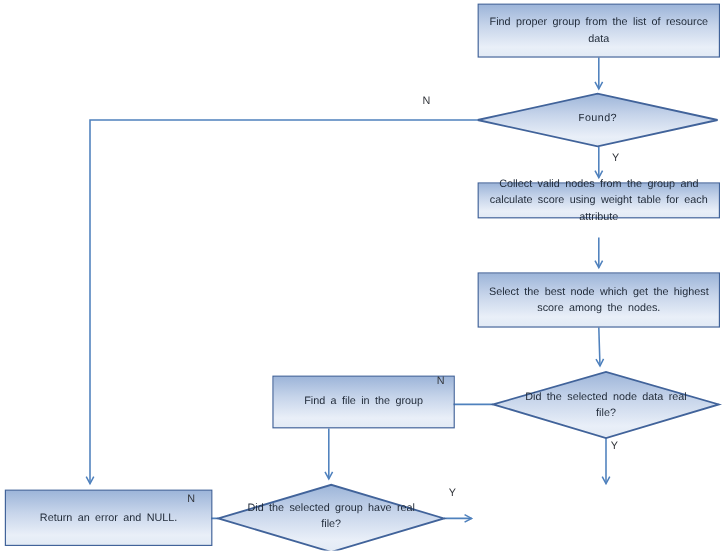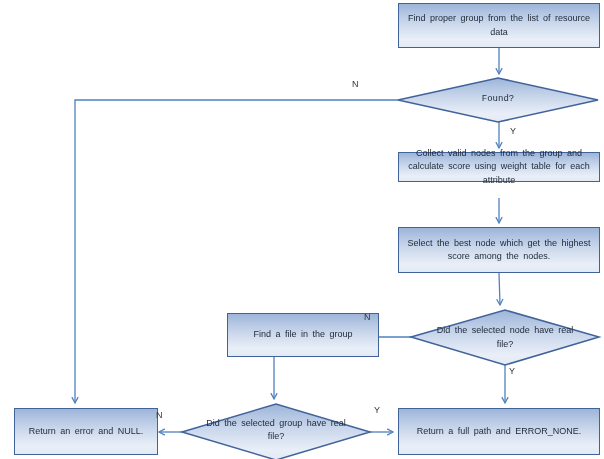--- a/index.html
+++ b/index.html
@@ -20,21 +20,21 @@
     position:absolute; display:flex; align-items:center; justify-content:center;
     text-align:center; font-size:9px; color:#1e2836; line-height:1.45;
     word-spacing:2px; pointer-events:none;
   }
   .elabel { position:absolute; font-size:9px; color:#33363c; }
   
   .n-find-group   { left:398px; top:3px;   width:202px; height:45px; }
   .n-collect      { left:398px; top:152px; width:202px; height:30px; }
   .n-select-best  { left:398px; top:227px; width:202px; height:46px; }
   .n-find-file    { left:198px; top:313px; width:152px; height:44px;margin-left:29px; }
-  .n-return-error { left:14px;   top:408px; width:144px; height:47px; }
+  .n-return-error { left:4px;   top:408px; width:173px; height:47px; }
   .n-return-path  { left:398px; top:408px; width:202px; height:47px; }
   
   .t-found  { left:428px; top:80px;  width:140px; height:40px;font-family:Liberation Mono, monospace; }
   .t-node   { left:430px; top:312px; width:150px; height:51px; }
   .t-group  { left:201px; top:404px; width:150px; height:52px; }
   
   .l-found-n { left:352px; top:79px; }
   .l-found-y { left:510px; top:126px; }
   .l-node-n  { left:364px; top:312px; }
   .l-node-y  { left:509px; top:366px; }
@@ -73,24 +73,23 @@
     <polygon points="398,100 498,78 598,100 498,122" fill="url(#nodeGrad)" stroke="#41639a" stroke-width="1.5"></polygon>
     <polygon points="411,337 505,310 599,337 505,365" fill="url(#nodeGrad)" stroke="#41639a" stroke-width="1.5"></polygon>
     <polygon points="182,432 276,404 370,432 276,460" fill="url(#nodeGrad)" stroke="#41639a" stroke-width="1.5"></polygon>
   </svg>
 
   <div class="node n-find-group">Find proper group from the list of resource data</div>
   <div class="node n-collect">Collect valid nodes from the group and calculate score using weight table for each attribute</div>
   <div class="node n-select-best">Select the best node which get the highest score among the nodes.</div>
   <div class="node n-find-file">Find a file in the group</div>
   <div class="node n-return-error">Return an error and NULL.</div>
-  <div class="node n-return-path">Return a full path and ERROR_NONE.</div>
 
   <div class="dtext t-found">Found?</div>
-  <div class="dtext t-node">Did the selected node have real file?</div>
+  <div class="dtext t-node">Did the selected node data real file?</div>
   <div class="dtext t-group">Did the selected group have real file?</div>
 
   <span class="elabel l-found-n">N</span>
   <span class="elabel l-found-y">Y</span>
   <span class="elabel l-node-n">N</span>
   <span class="elabel l-node-y">Y</span>
   <span class="elabel l-group-n">N</span>
   <span class="elabel l-group-y">Y</span>
 
 </div>

